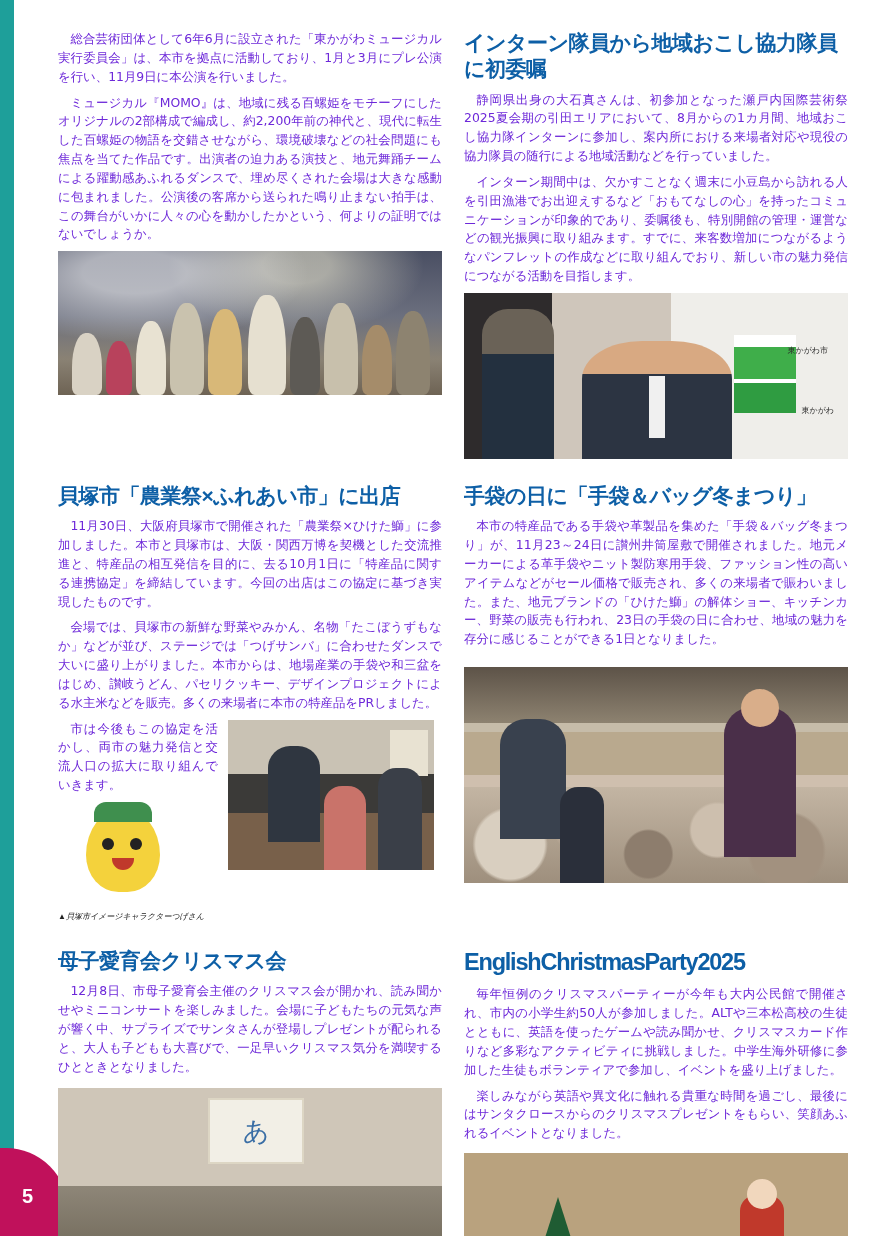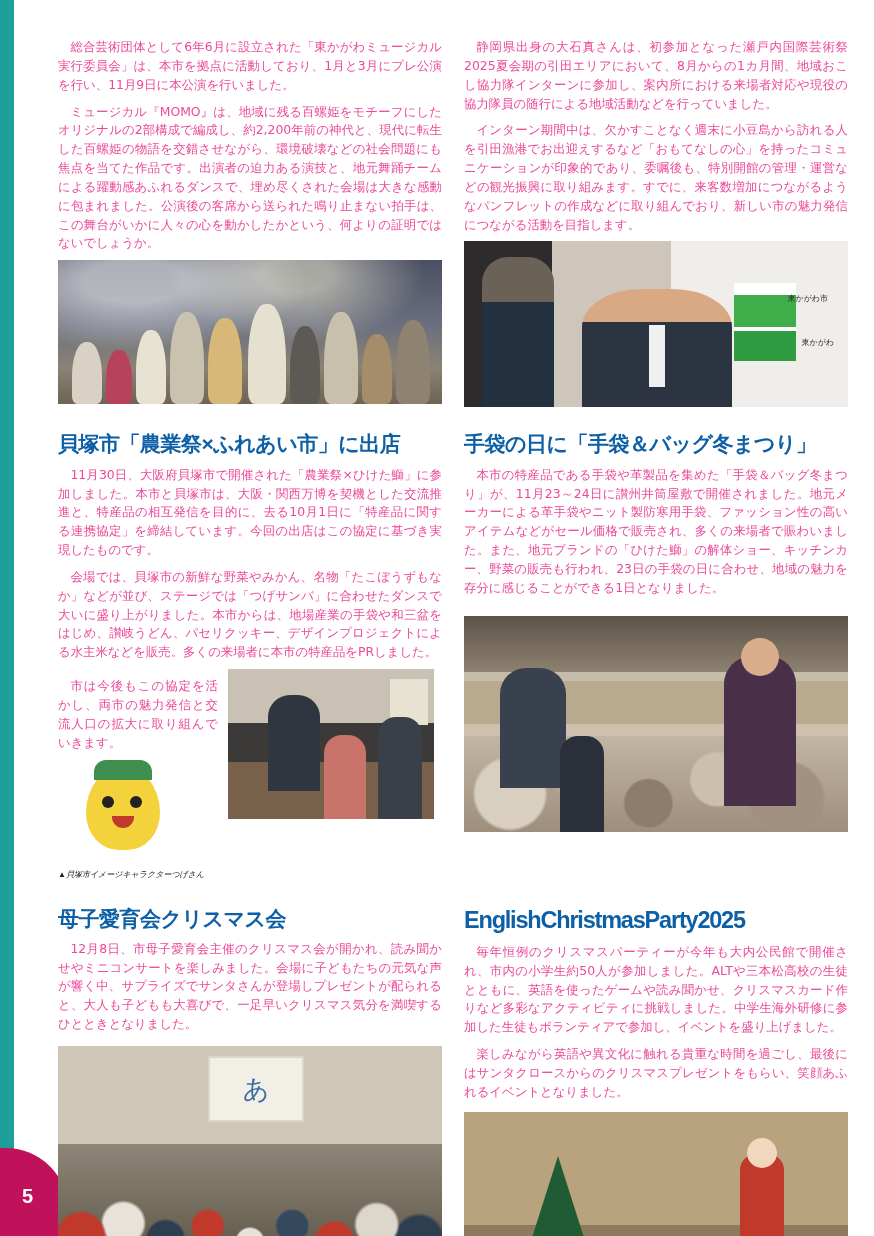--- a/index.html
+++ b/index.html
@@ -69,23 +69,23 @@
     font-family: "Liberation Sans", "DejaVu Sans", sans-serif;
   }
   .headline.en {
     font-size: 23.5px;
     letter-spacing: -1.2px;
   }
 
   .body-text {
     font-size: 12.4px;
     line-height: 1.52;
-    color: #ec4899;
+    color: #6d28d9;
     text-align: justify;
-    margin: 8px 0 7px 0;
+    margin: 0 0 7px 0;
     font-family: "DejaVu Sans", "Liberation Sans", sans-serif;
   }
   .body-text.indent { text-indent: 1em; }
 
   
   .photo {
     position: relative;
     overflow: hidden;
     background: #bbb;
   }
@@ -111,21 +111,21 @@
   }
   .ph-intern .green-logo {
     position:absolute; right: 52px; top: 42px; width: 62px; height: 78px;
     background:
       linear-gradient(180deg, #ffffff 0 16%, #3fae4a 16% 56%, #ffffff 56% 62%, #2f9c41 62% 100%);
   }
   .ph-intern .logo-text {
     position:absolute; right: 20px; top: 52px; font-size:8px; color:#2b2b2b;
   }
   .ph-intern .logo-text2 {
-    position:absolute; right: 14px; top: 96px; font-size:8px; color:#2b2b2b;
+    position:absolute; right: 14px; top: 112px; font-size:8px; color:#2b2b2b;
   }
   .ph-intern .person {
     position:absolute; left: 118px; bottom: 0; width: 150px; height: 118px;
     background: linear-gradient(180deg, #d8a982 0 28%, #2c3442 28% 100%);
     border-radius: 40% 40% 0 0 / 32% 32% 0 0;
   }
   .ph-intern .person:after {
     content:""; position:absolute; left:50%; top:30%; transform:translateX(-50%);
     width: 16px; height: 62px; background: #f0f0f0;
   }
@@ -238,20 +238,21 @@
           <div class="f" style="left:190px; width:38px; height:100px; background:#e6e0d0;"></div>
           <div class="f" style="left:232px; width:30px; height:78px; background:#5d5a55;"></div>
           <div class="f" style="left:266px; width:34px; height:92px; background:#c8c0ac;"></div>
           <div class="f" style="left:304px; width:30px; height:70px; background:#a58c6a;"></div>
           <div class="f" style="left:338px; width:34px; height:84px; background:#8d8370;"></div>
         </div>
       </div>
     </div>
 
     <div class="col">
+      <h2 class="headline">インターン隊員から地域おこし協力隊員に初委嘱</h2>
       <p class="body-text indent">静岡県出身の大石真さんは、初参加となった瀬戸内国際芸術祭2025夏会期の引田エリアにおいて、8月からの1カ月間、地域おこし協力隊インターンに参加し、案内所における来場者対応や現役の協力隊員の随行による地域活動などを行っていました。</p>
       <p class="body-text indent">インターン期間中は、欠かすことなく週末に小豆島から訪れる人を引田漁港でお出迎えするなど「おもてなしの心」を持ったコミュニケーションが印象的であり、委嘱後も、特別開館の管理・運営などの観光振興に取り組みます。すでに、来客数増加につながるようなパンフレットの作成などに取り組んでおり、新しい市の魅力発信につながる活動を目指します。</p>
       <div class="photo ph-intern">
         <div class="speaker"></div>
         <div class="person"></div>
         <div class="green-logo"></div>
         <div class="logo-text">東かがわ市</div>
         <div class="logo-text2">東かがわ</div>
       </div>
     </div>

